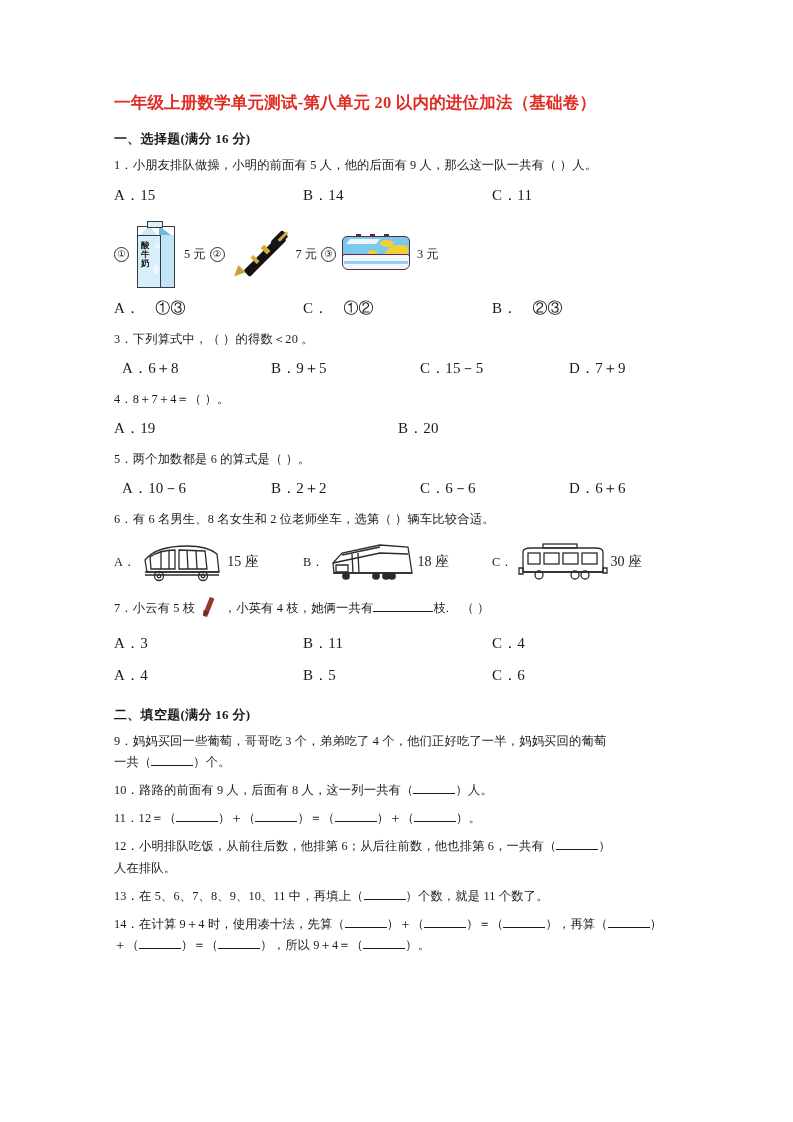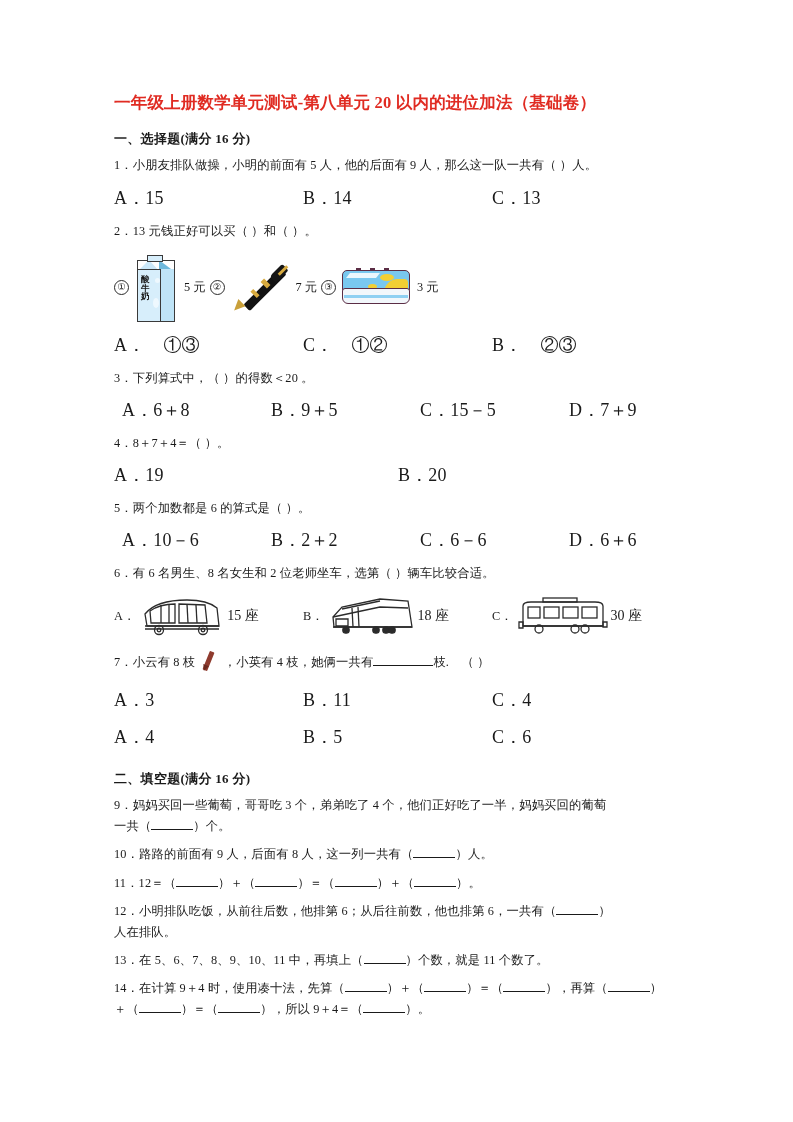--- a/index.html
+++ b/index.html
@@ -37,21 +37,21 @@
     margin-bottom: 2px;
     letter-spacing: 0.3px;
   }
   .q {
     font-size: 12.3px;
     line-height: 1.72;
     margin-top: 7px;
     letter-spacing: 0.15px;
   }
   .opts {
-    font-size: 18px;
+    font-size: 15px;
     line-height: 1.72;
     margin-top: 6px;
     display: flex;
     letter-spacing: 0.15px;
   }
   .opt { flex: 0 0 auto; }
   .w3 > .opt { width: 189px; }
   .w4 > .opt { width: 141px; margin-left: 8px; }
   .w2 > .opt { width: 284px; }
 
@@ -226,24 +226,23 @@
 <div class="page">
 
   <div class="doc-title">一年级上册数学单元测试-第八单元 20 以内的进位加法（基础卷）</div>
 
   <div class="section-head">一、选择题(满分 16 分)</div>
 
   <div class="q">1．小朋友排队做操，小明的前面有 5 人，他的后面有 9 人，那么这一队一共有（     ）人。</div>
   <div class="opts w3">
     <span class="opt">A．15</span>
     <span class="opt">B．14</span>
-    <span class="opt">C．13</span>
-  </div>
-
-  <div class="q">2．13 元钱正好可以买（     ）和（     ）。</div>
+    <span class="opt">C．11</span>
+  </div>
+
 
   <div class="prod-row">
     <span class="prod-item">
       <span class="circ-num">①</span>
       <span class="milk">
         <span class="gable-l"></span>
         <span class="gable-r"></span>
         <span class="body"></span>
         <span class="body-right"></span>
         <span class="blob1"></span>
@@ -375,21 +374,21 @@
           <circle cx="22" cy="33" r="4"></circle>
           <circle cx="58" cy="33" r="4"></circle>
           <circle cx="68" cy="33" r="4"></circle>
         </g>
       </svg>
       <span class="seat">30 座</span>
     </span>
   </div>
 
   <div class="q" style="margin-top:14px;">
-    <span>7．小云有 8 枝</span>
+    <span>7．小云有 5 枝</span>
     <span class="pencil-sm"><span class="bd"></span><span class="tp"></span></span>
     <span>，小英有 4 枝，她俩一共有</span><span class="ul ul-md"></span><span>枝.　（     ）</span>
   </div>
   <div class="opts w3" style="margin-top:12px;">
     <span class="opt">A．3</span>
     <span class="opt">B．11</span>
     <span class="opt">C．4</span>
   </div>
 
   <div class="opts w3">

